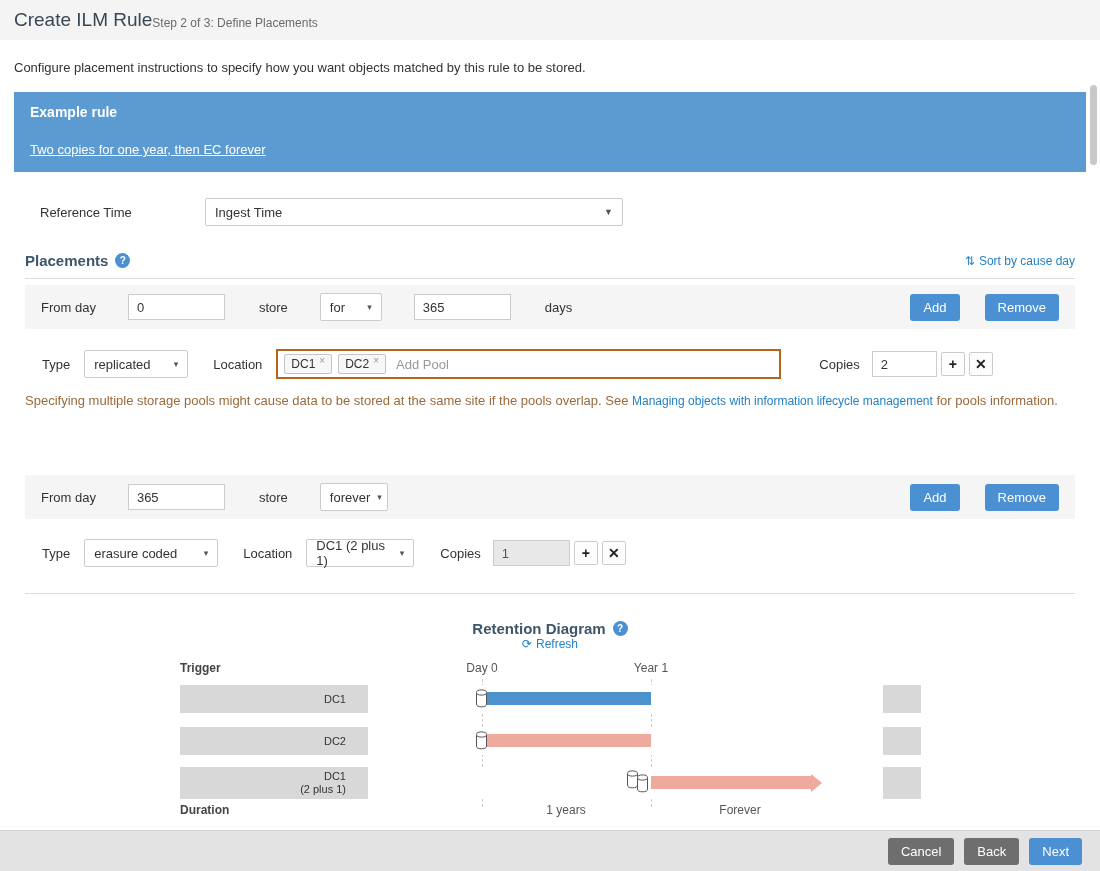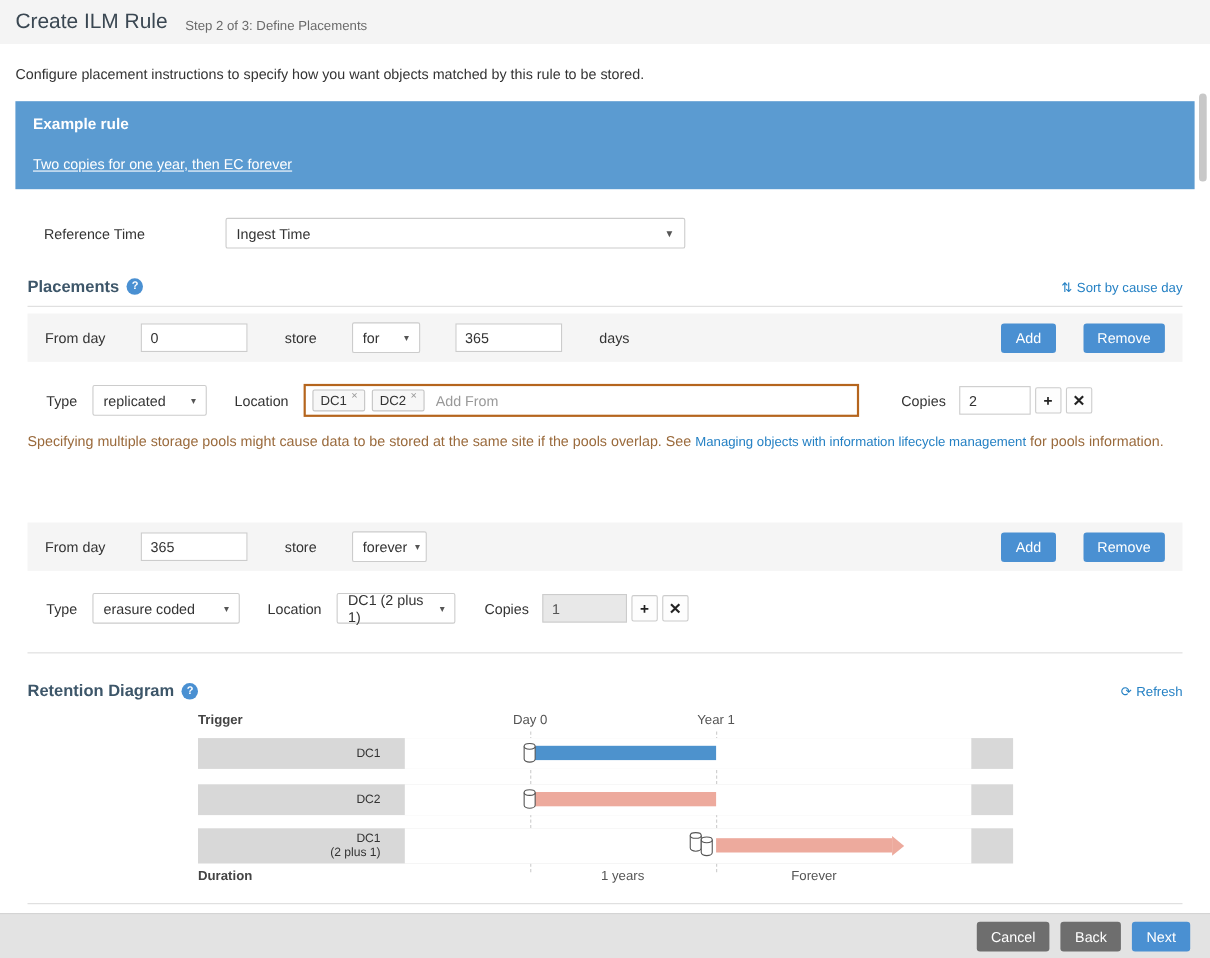--- a/index.html
+++ b/index.html
@@ -3,21 +3,21 @@
 <meta charset="utf-8">
 <style>
   * { box-sizing: border-box; }
   html,body { margin:0; padding:0; }
   body {
     width:1100px; height:871px; position:relative; overflow:hidden;
     background:#fff; font-family:"Liberation Sans","DejaVu Sans",sans-serif;
     font-size:13px; color:#333;
   }
   
-  .top-header { background:#f4f4f4; height:40px; display:flex; align-items:center; gap:16px; padding:16px 14px; }
+  .top-header { background:#f4f4f4; height:40px; display:flex; align-items:center; gap:0; padding:16px 14px; }
   .page-title { font-size:19px; color:#3a4752; }
   .page-subtitle { font-size:12px; color:#6b6b6b; padding-top:5px; }
   .scroll-thumb { position:absolute; right:3px; top:85px; width:7px; height:80px; background:#c8c8c8; border-radius:4px; }
   
   .intro { margin:0; padding:20px 14px 0; }
   
   .banner { margin:17px 14px 0; color:#fff; padding:12px 16px 15px; }
   .banner-title { font-weight:bold; font-size:14px; }
   .banner-desc { font-size:13px; margin-top:22px;text-decoration:underline; }
   
@@ -139,21 +139,21 @@
   <span class="lbl" style="margin-left:25px;margin-right:14px;">Location</span>
   <div class="pool-box" style="border-color: rgb(181, 101, 29);">
     <span class="tag">
       <span>DC1</span>
       <span class="tag-x">×</span>
     </span>
     <span class="tag">
       <span>DC2</span>
       <span class="tag-x">×</span>
     </span>
-    <span class="pool-ph">Add From</span>
+    <span class="pool-ph">Add Pool</span>
   </div>
   <span class="lbl" style="margin-left:38px;margin-right:12px;">Copies</span>
   <input class="inp w65" value="2" style="">
   <button class="icon-btn push">
       <span>+</span>
     </button>
   <button class="icon-btn">
       <span>✕</span>
     </button>
 </div>
@@ -190,21 +190,21 @@
   <button class="icon-btn push">
       <span>+</span>
     </button>
   <button class="icon-btn">
       <span>✕</span>
     </button>
 </div>
 
 <hr class="sep" style="margin-top:26px;">
 
-<div class="section-head" style="">
+<div class="section-head" style="flex-direction:column;">
   <div class="h-left">
     <span class="h-title">Retention Diagram</span>
     <span class="help-badge">?</span>
   </div>
   <a class="link">
     <span>⟳</span>
     <span>Refresh</span>
   </a>
 </div>
 

